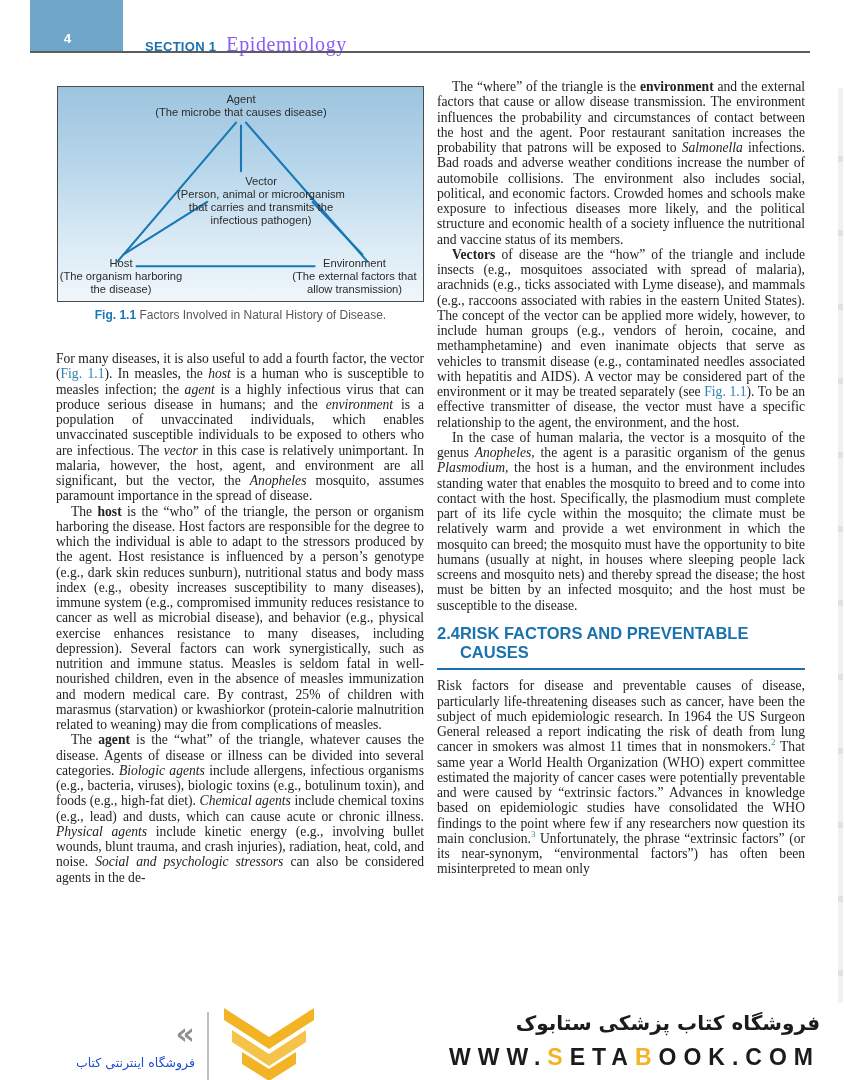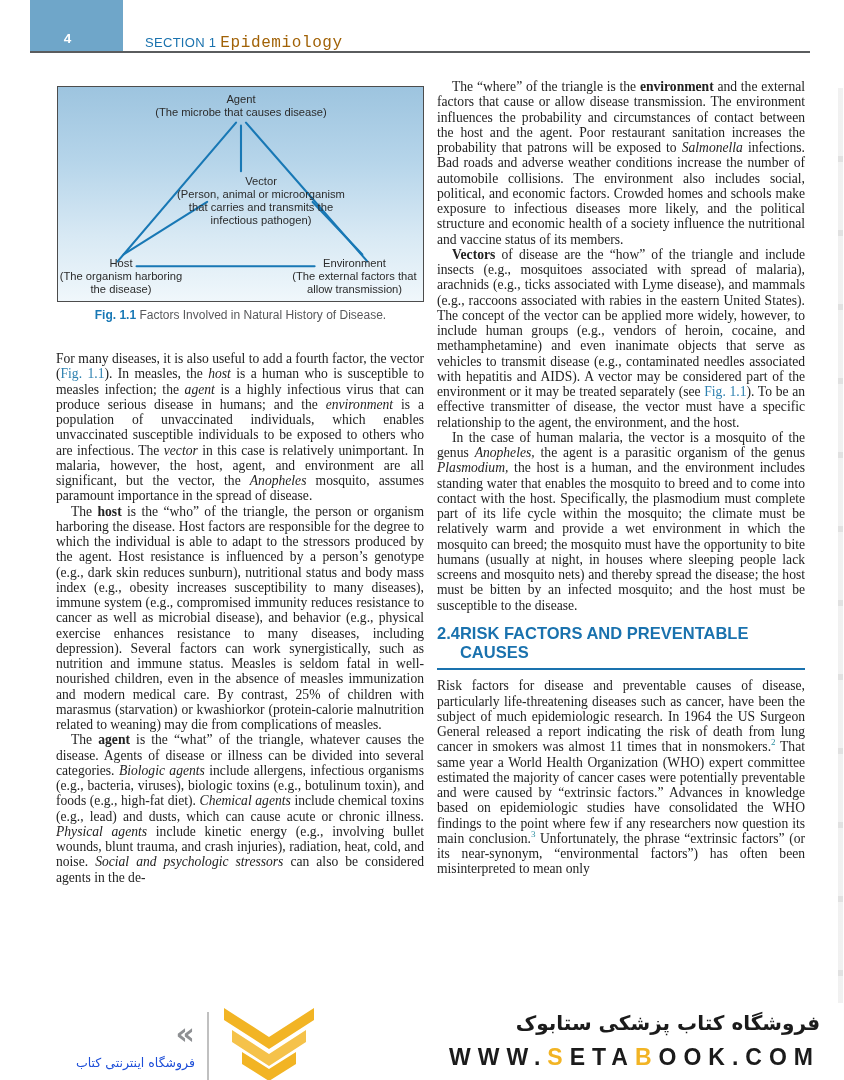--- a/index.html
+++ b/index.html
@@ -8,23 +8,23 @@
     position:relative; width:844px; height:1080px; background:#ffffff;
     overflow:hidden; font-family:"Liberation Serif", serif; color:#222;
   }
 
   
   .page-num-box { position:absolute; left:30px; top:0; width:93px; height:52px; background:#6FA6C9; }
   .page-num { position:absolute; left:0; right:18px; bottom:6px; text-align:center;
     color:#fff; font-family:"Liberation Sans", sans-serif; font-weight:bold; font-size:13.5px; }
   .header-rule { position:absolute; left:30px; top:51px; width:780px; height:2px; background:#5a5c5e; }
   .header-line { position:absolute; left:145px; top:33px; white-space:nowrap; }
-  .section-label { font-family:"Liberation Sans", sans-serif; font-weight:normal; font-size:13px;
-    color:#1A72AE; letter-spacing:.3px; margin-right:4px; }
-  .section-title { font-family:Liberation Mono, monospace; font-size:16px; color:#a16207; letter-spacing:.6px; }
+  .section-label { font-family:"Liberation Sans", sans-serif; font-weight:bold; font-size:13px;
+    color:#1A72AE; letter-spacing:.3px; margin-right:10px; }
+  .section-title { font-family:Liberation Serif, serif; font-size:20px; color:#8b5cf6; letter-spacing:.6px; }
 
   
   .fig-box { position:absolute; left:57px; top:86px; width:367px; height:216px; margin:0;
     border:1px solid #4c4c4c;
     background:linear-gradient(180deg,#9DC4DF 0%, #B6D5EA 35%, #D8E9F4 70%, #F0F7FB 100%); }
   .fig-lines { position:absolute; left:0; top:0; width:100%; height:100%; }
   .fig-node { position:absolute; text-align:center; font-family:"Liberation Sans", sans-serif;
     font-size:11.2px; line-height:13px; color:#2b2b2b; }
   .node-agent { left:63px; top:6px; width:240px; }
   .node-vector { left:112px; top:88px; width:182px; }

